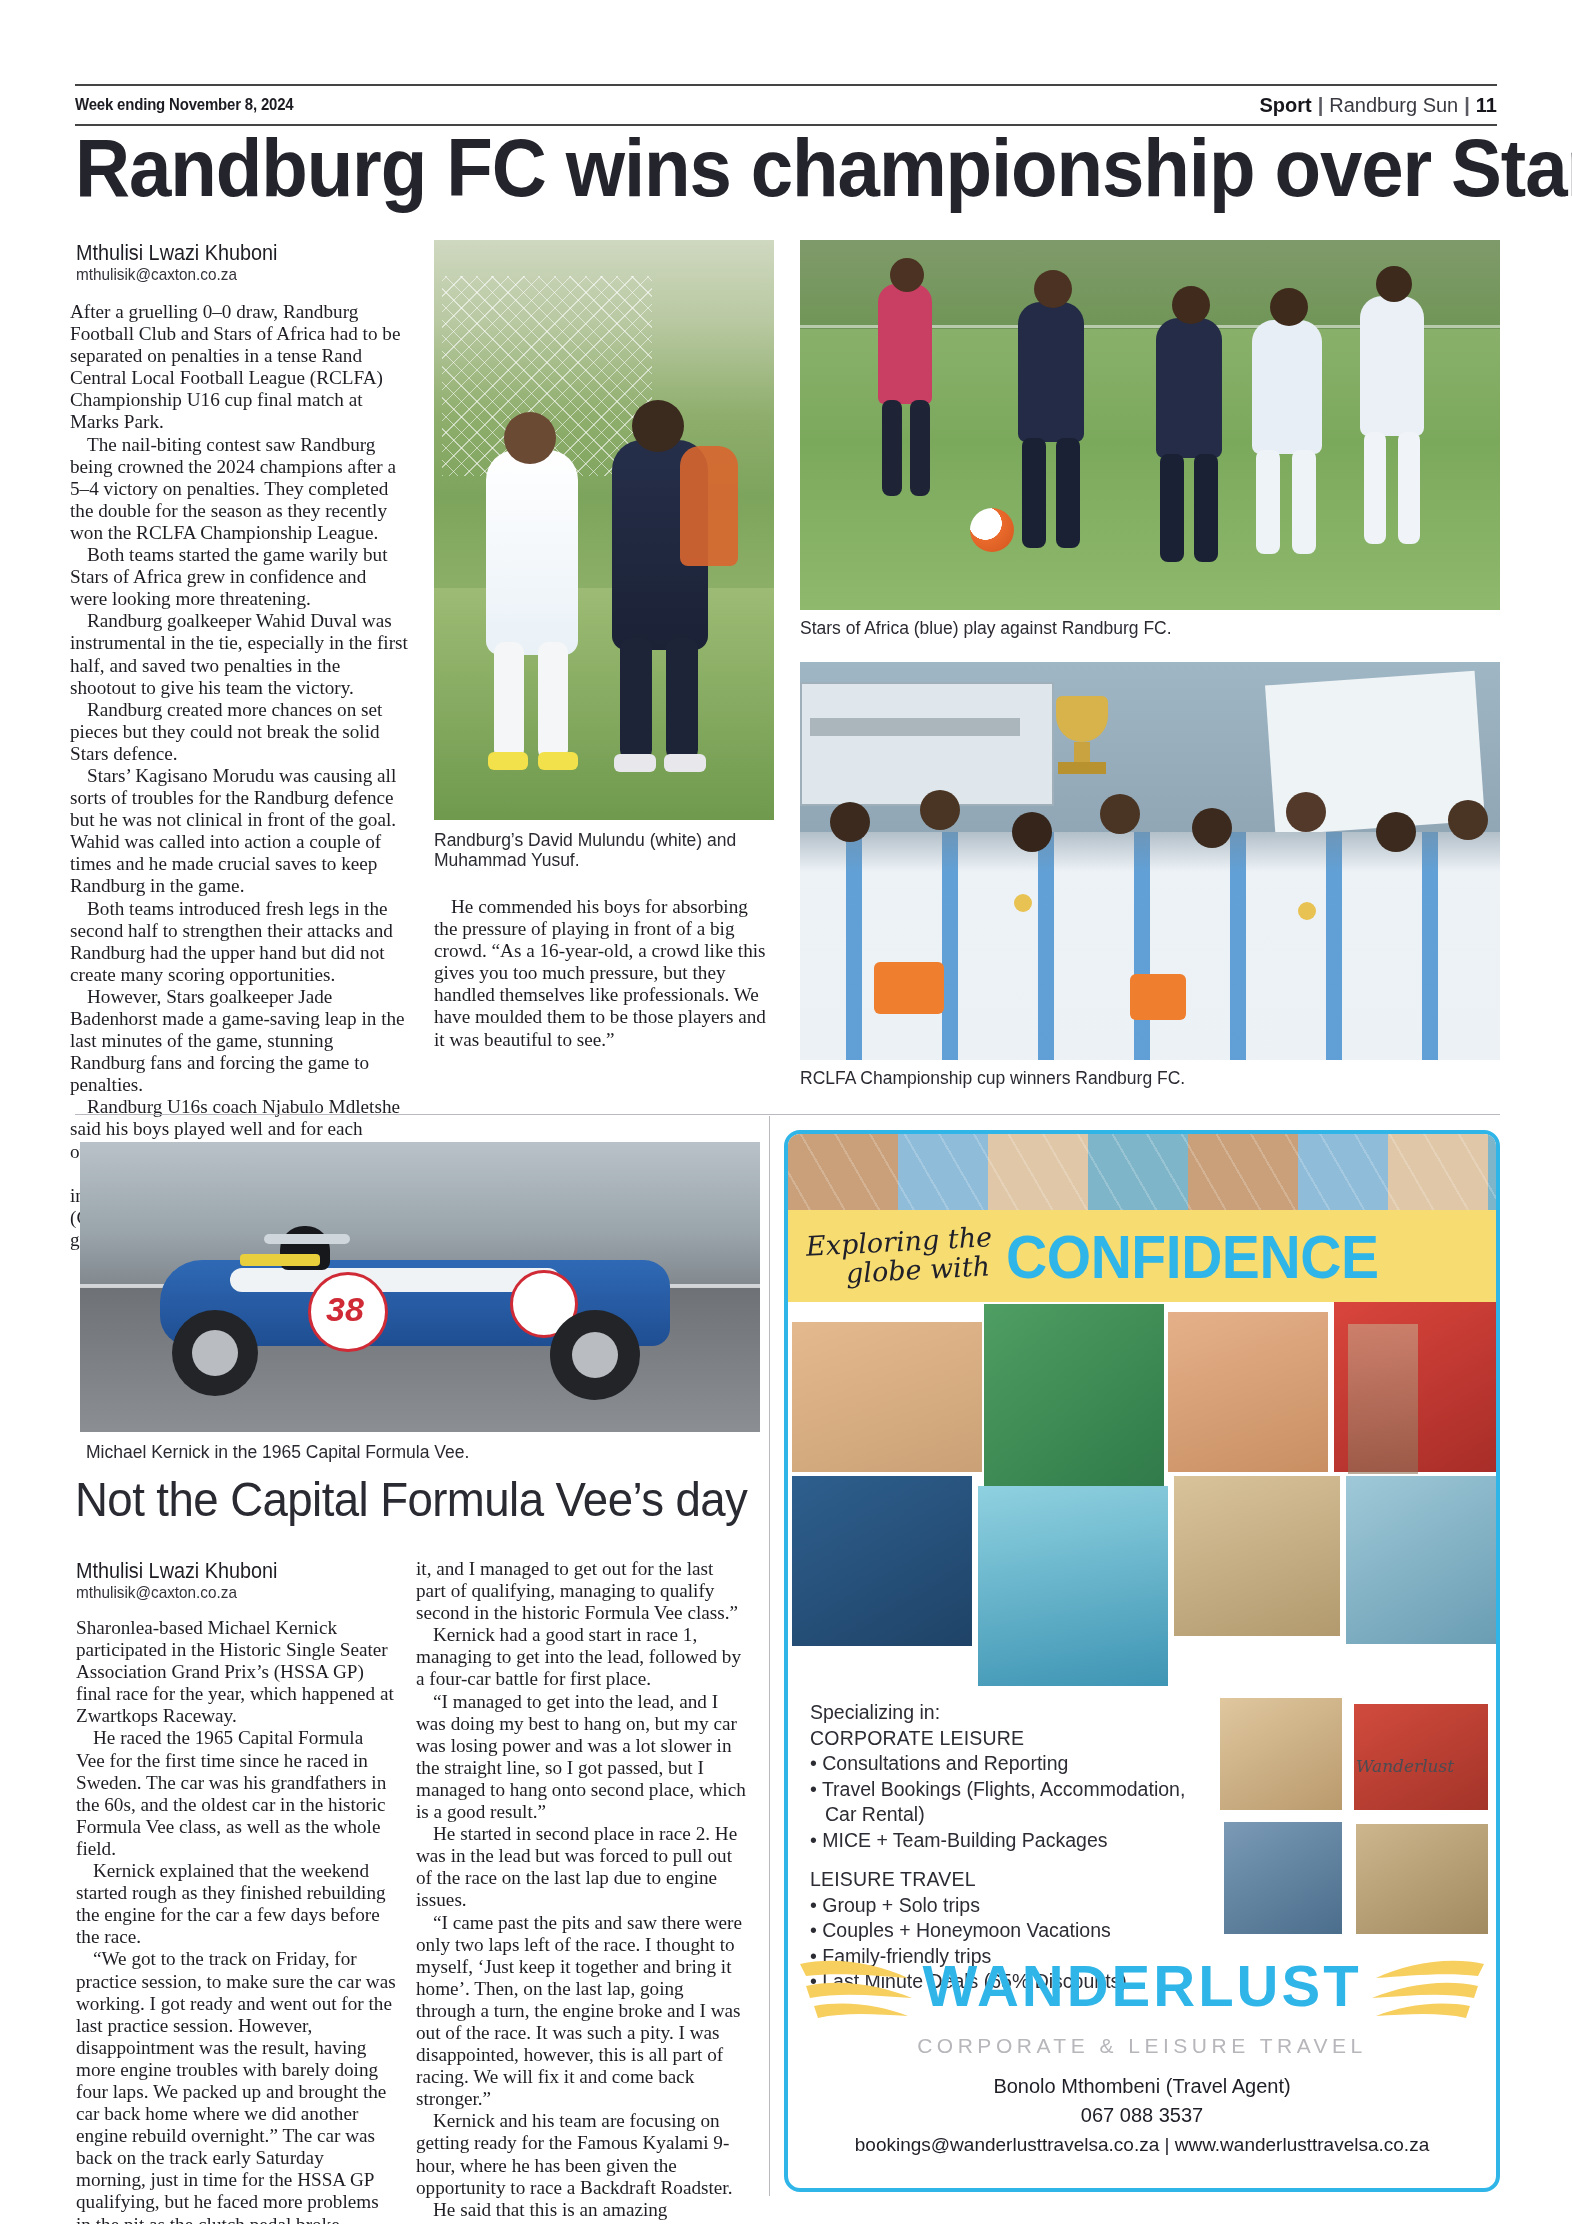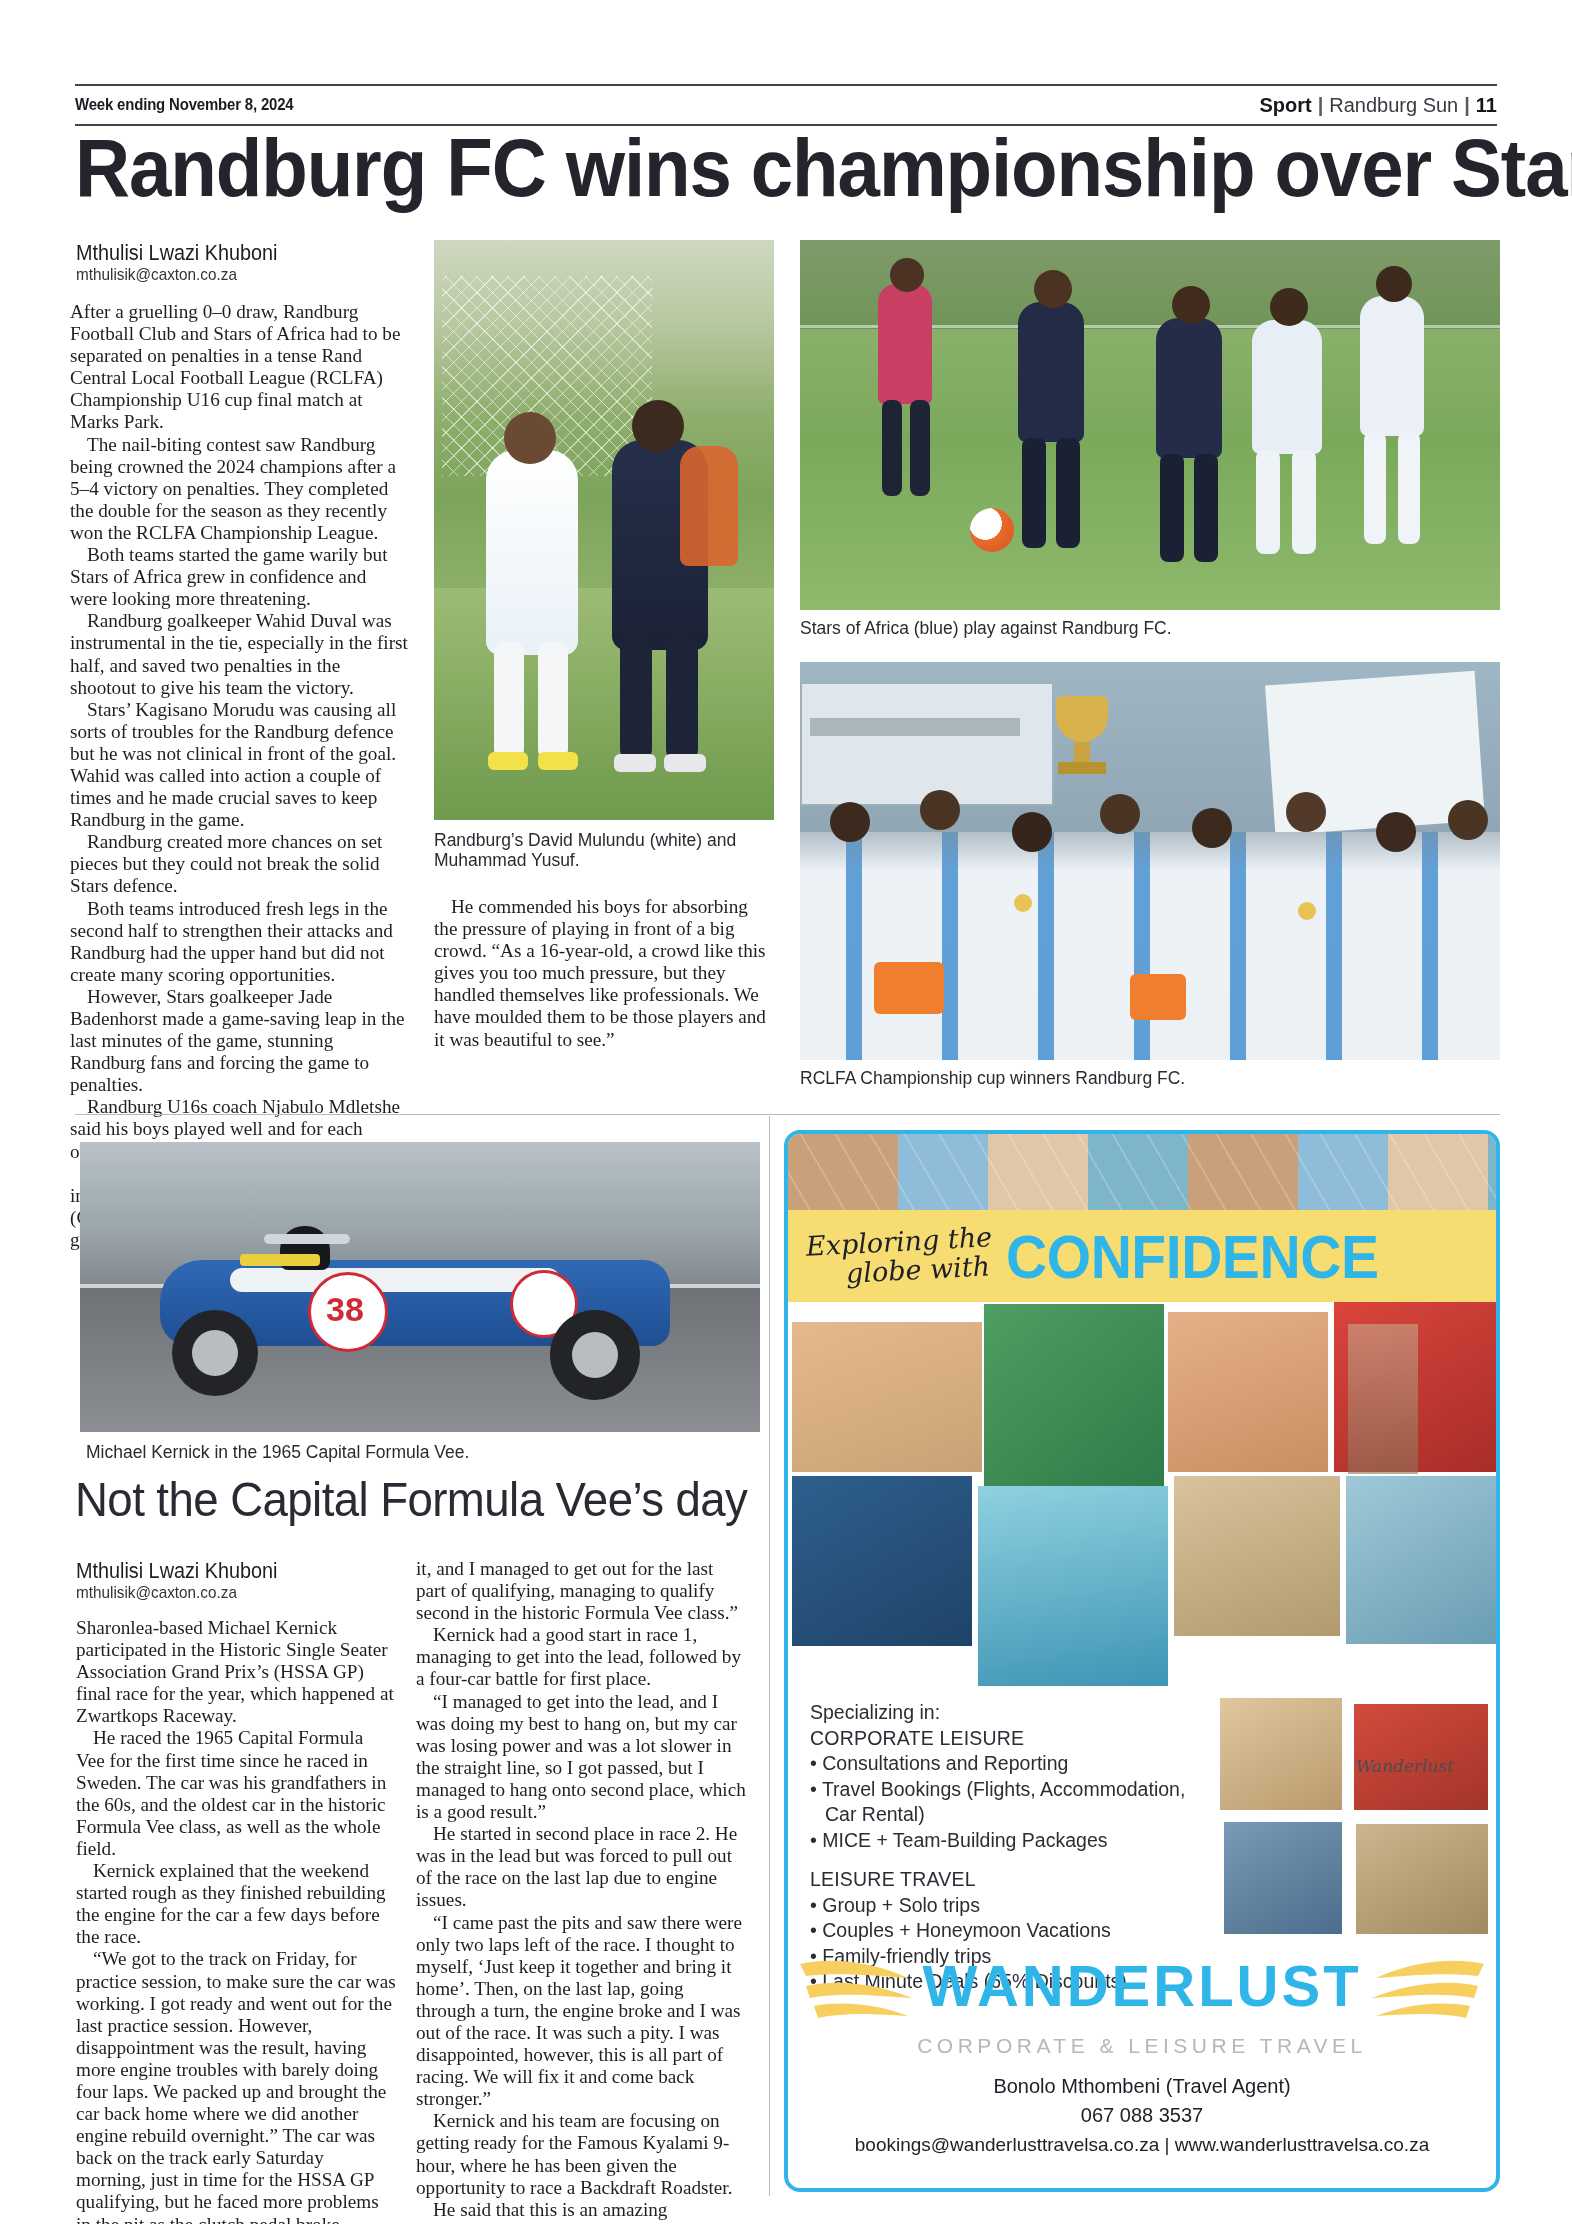--- a/index.html
+++ b/index.html
@@ -29,21 +29,21 @@
   .byline-mail{font-family:"Liberation Sans Narrow","Liberation Sans",sans-serif;
     font-size:17px;color:#33333b;line-height:1.2;transform:scaleX(.9);transform-origin:left top;}
 
   
   .col{position:absolute;font-family:"Liberation Serif",serif;font-size:19.2px;
     line-height:22.1px;color:#1e1e24;text-align:left;}
   .col p{margin:0;text-indent:17px;}
   .col p.first{text-indent:0;}
 
   
-  .photo{position:absolute;overflow:hidden;background:#9fb28f;}
+  .photo{position:absolute;overflow:hidden;background:#9fb28f;font-style:italic;}
   .caption{position:absolute;font-family:"Liberation Sans",sans-serif;font-size:17.5px;
     color:#2a2a32;line-height:20px;}
 
   
   .headline2{position:absolute;left:75px;top:1452px;width:700px;
     font-family:"Liberation Sans Narrow","Liberation Sans",sans-serif;
     font-weight:normal;font-size:48px;line-height:1.0;color:#2a2a32;
     letter-spacing:-.6px;transform:scaleX(.95);transform-origin:left top;white-space:nowrap;}
 
   
@@ -97,22 +97,22 @@
   <div style="position:absolute;left:76px;top:216px;width:340px;">
     <div class="byline-name">Mthulisi Lwazi Khuboni</div>
     <div class="byline-mail">mthulisik@caxton.co.za</div>
   </div>
 
   <div class="col" style="left:70px;top:277px;width:338px;">
     <p class="first">After a gruelling 0–0 draw, Randburg Football Club and Stars of Africa had to be separated on penalties in a tense Rand Central Local Football League (RCLFA) Championship U16 cup final match at Marks Park.</p>
     <p>The nail-biting contest saw Randburg being crowned the 2024 champions after a 5–4 victory on penalties. They completed the double for the season as they recently won the RCLFA Championship League.</p>
     <p>Both teams started the game warily but Stars of Africa grew in confidence and were looking more threatening.</p>
     <p>Randburg goalkeeper Wahid Duval was instrumental in the tie, especially in the first half, and saved two penalties in the shootout to give his team the victory.</p>
+    <p>Randburg created more chances on set pieces but they could not break the solid Stars defence.</p>
     <p>Stars’ Kagisano Morudu was causing all sorts of troubles for the Randburg defence but he was not clinical in front of the goal. Wahid was called into action a couple of times and he made crucial saves to keep Randburg in the game.</p>
-    <p>Randburg created more chances on set pieces but they could not break the solid Stars defence.</p>
     <p>Both teams introduced fresh legs in the second half to strengthen their attacks and Randburg had the upper hand but did not create many scoring opportunities.</p>
     <p>However, Stars goalkeeper Jade Badenhorst made a game-saving leap in the last minutes of the game, stunning Randburg fans and forcing the game to penalties.</p>
     <p>Randburg U16s coach Njabulo Mdletshe said his boys played well and for each other.</p>
     <p>“These boys will now become the U17s in the Gauteng Development League (GDL) next season. I think we have done a great</p>
   </div>
 
   <div class="photo" style="left:434px;top:216px;width:340px;height:580px;">
     <div class="ph" style="left:0;top:0;width:100%;height:63%;background:linear-gradient(180deg,#cfd8c0 0%,#b9c9a2 22%,#8fae6d 48%,#7da45c 70%,#8fb169 100%);"></div>
     <div class="ph" style="left:0;top:60%;width:100%;height:40%;background:linear-gradient(180deg,#9dbb74,#6f9a4e);"></div>
 

